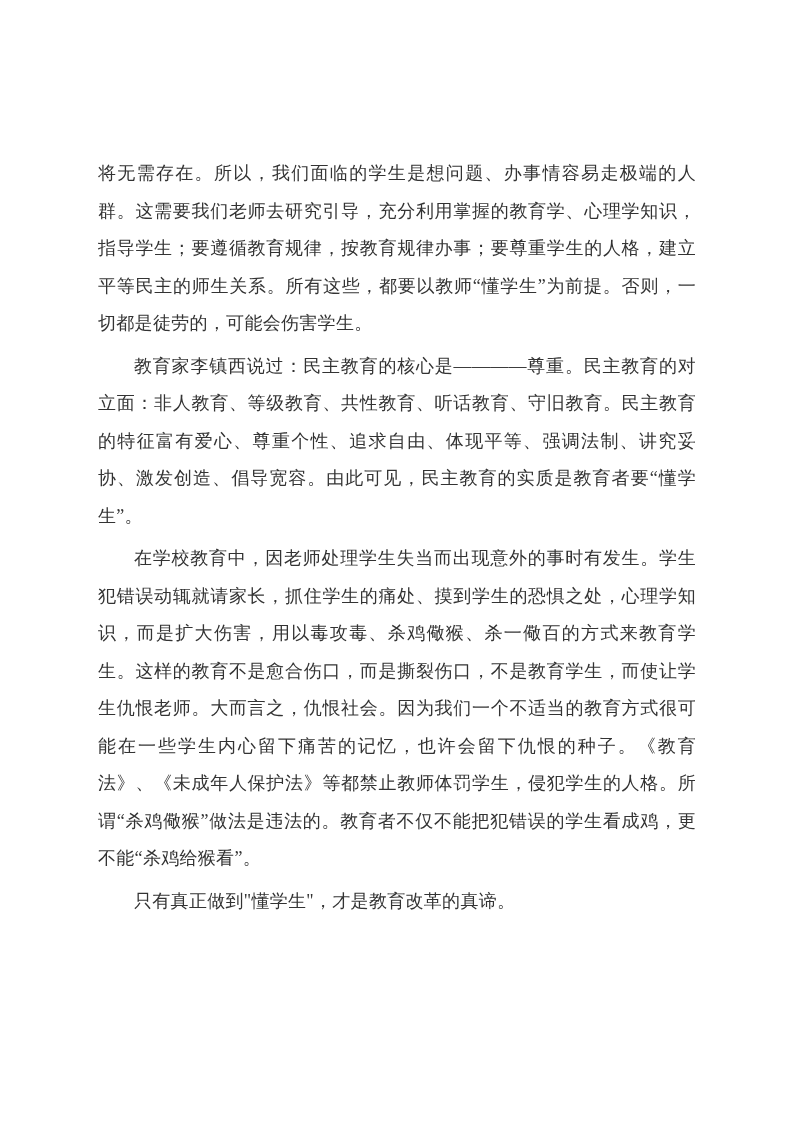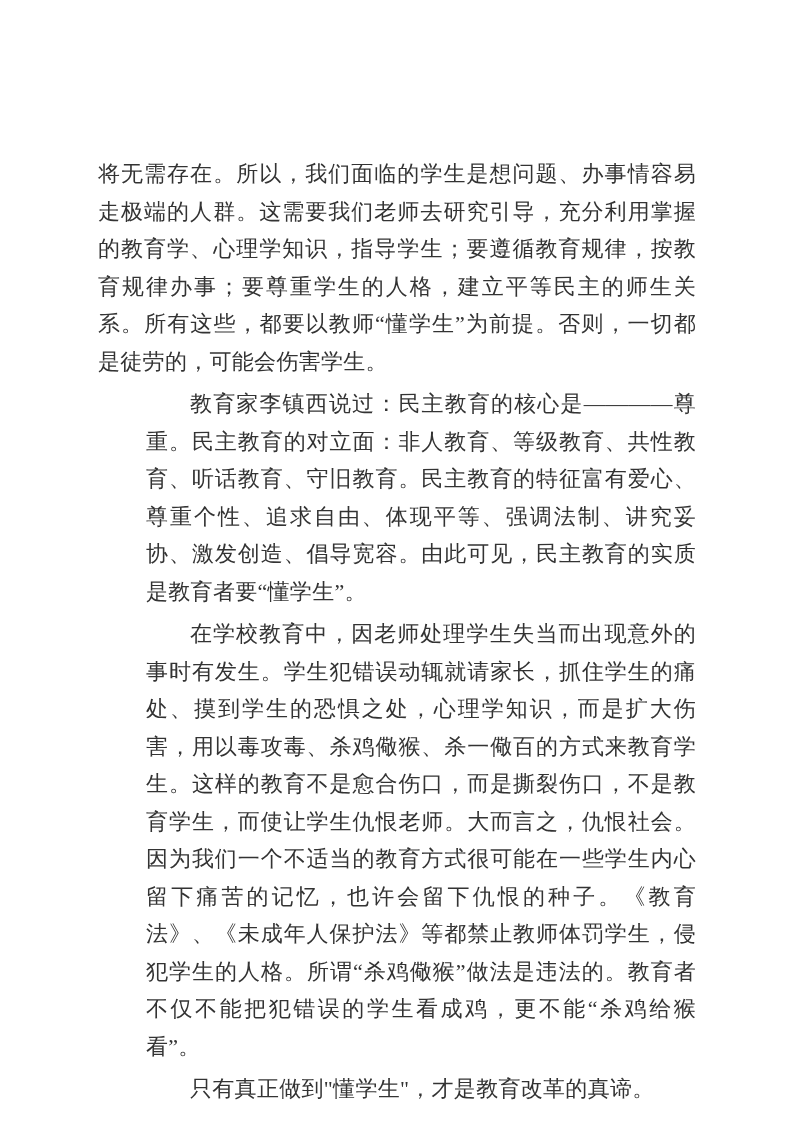--- a/index.html
+++ b/index.html
@@ -18,31 +18,30 @@
     width: 793px;
     height: 1122px;
     background: #ffffff;
     padding: 155px 97px 0 98px;
   }
   .content {
     width: 598px;
   }
   p.para {
     margin: 0 0 5px 0;
-    font-size: 22px;
+    font-size: 18px;
     line-height: 37.5px;
     letter-spacing: 0.3px;
     color: #333333;
     text-align: justify;
     text-justify: inter-ideograph;
     word-break: break-all;
   }
   p.para.indent {
     text-indent: 2em;
-    margin-left: 48px;
   }
 </style>
 </head>
 <body>
 
 <div class="page">
   <div class="content">
     <p class="para">将无需存在。所以，我们面临的学生是想问题、办事情容易走极端的人群。这需要我们老师去研究引导，充分利用掌握的教育学、心理学知识，指导学生；要遵循教育规律，按教育规律办事；要尊重学生的人格，建立平等民主的师生关系。所有这些，都要以教师“懂学生”为前提。否则，一切都是徒劳的，可能会伤害学生。</p>
     <p class="para indent">教育家李镇西说过：民主教育的核心是————尊重。民主教育的对立面：非人教育、等级教育、共性教育、听话教育、守旧教育。民主教育的特征富有爱心、尊重个性、追求自由、体现平等、强调法制、讲究妥协、激发创造、倡导宽容。由此可见，民主教育的实质是教育者要“懂学生”。</p>
     <p class="para indent">在学校教育中，因老师处理学生失当而出现意外的事时有发生。学生犯错误动辄就请家长，抓住学生的痛处、摸到学生的恐惧之处，心理学知识，而是扩大伤害，用以毒攻毒、杀鸡儆猴、杀一儆百的方式来教育学生。这样的教育不是愈合伤口，而是撕裂伤口，不是教育学生，而使让学生仇恨老师。大而言之，仇恨社会。因为我们一个不适当的教育方式很可能在一些学生内心留下痛苦的记忆，也许会留下仇恨的种子。《教育法》、《未成年人保护法》等都禁止教师体罚学生，侵犯学生的人格。所谓“杀鸡儆猴”做法是违法的。教育者不仅不能把犯错误的学生看成鸡，更不能“杀鸡给猴看”。</p>

